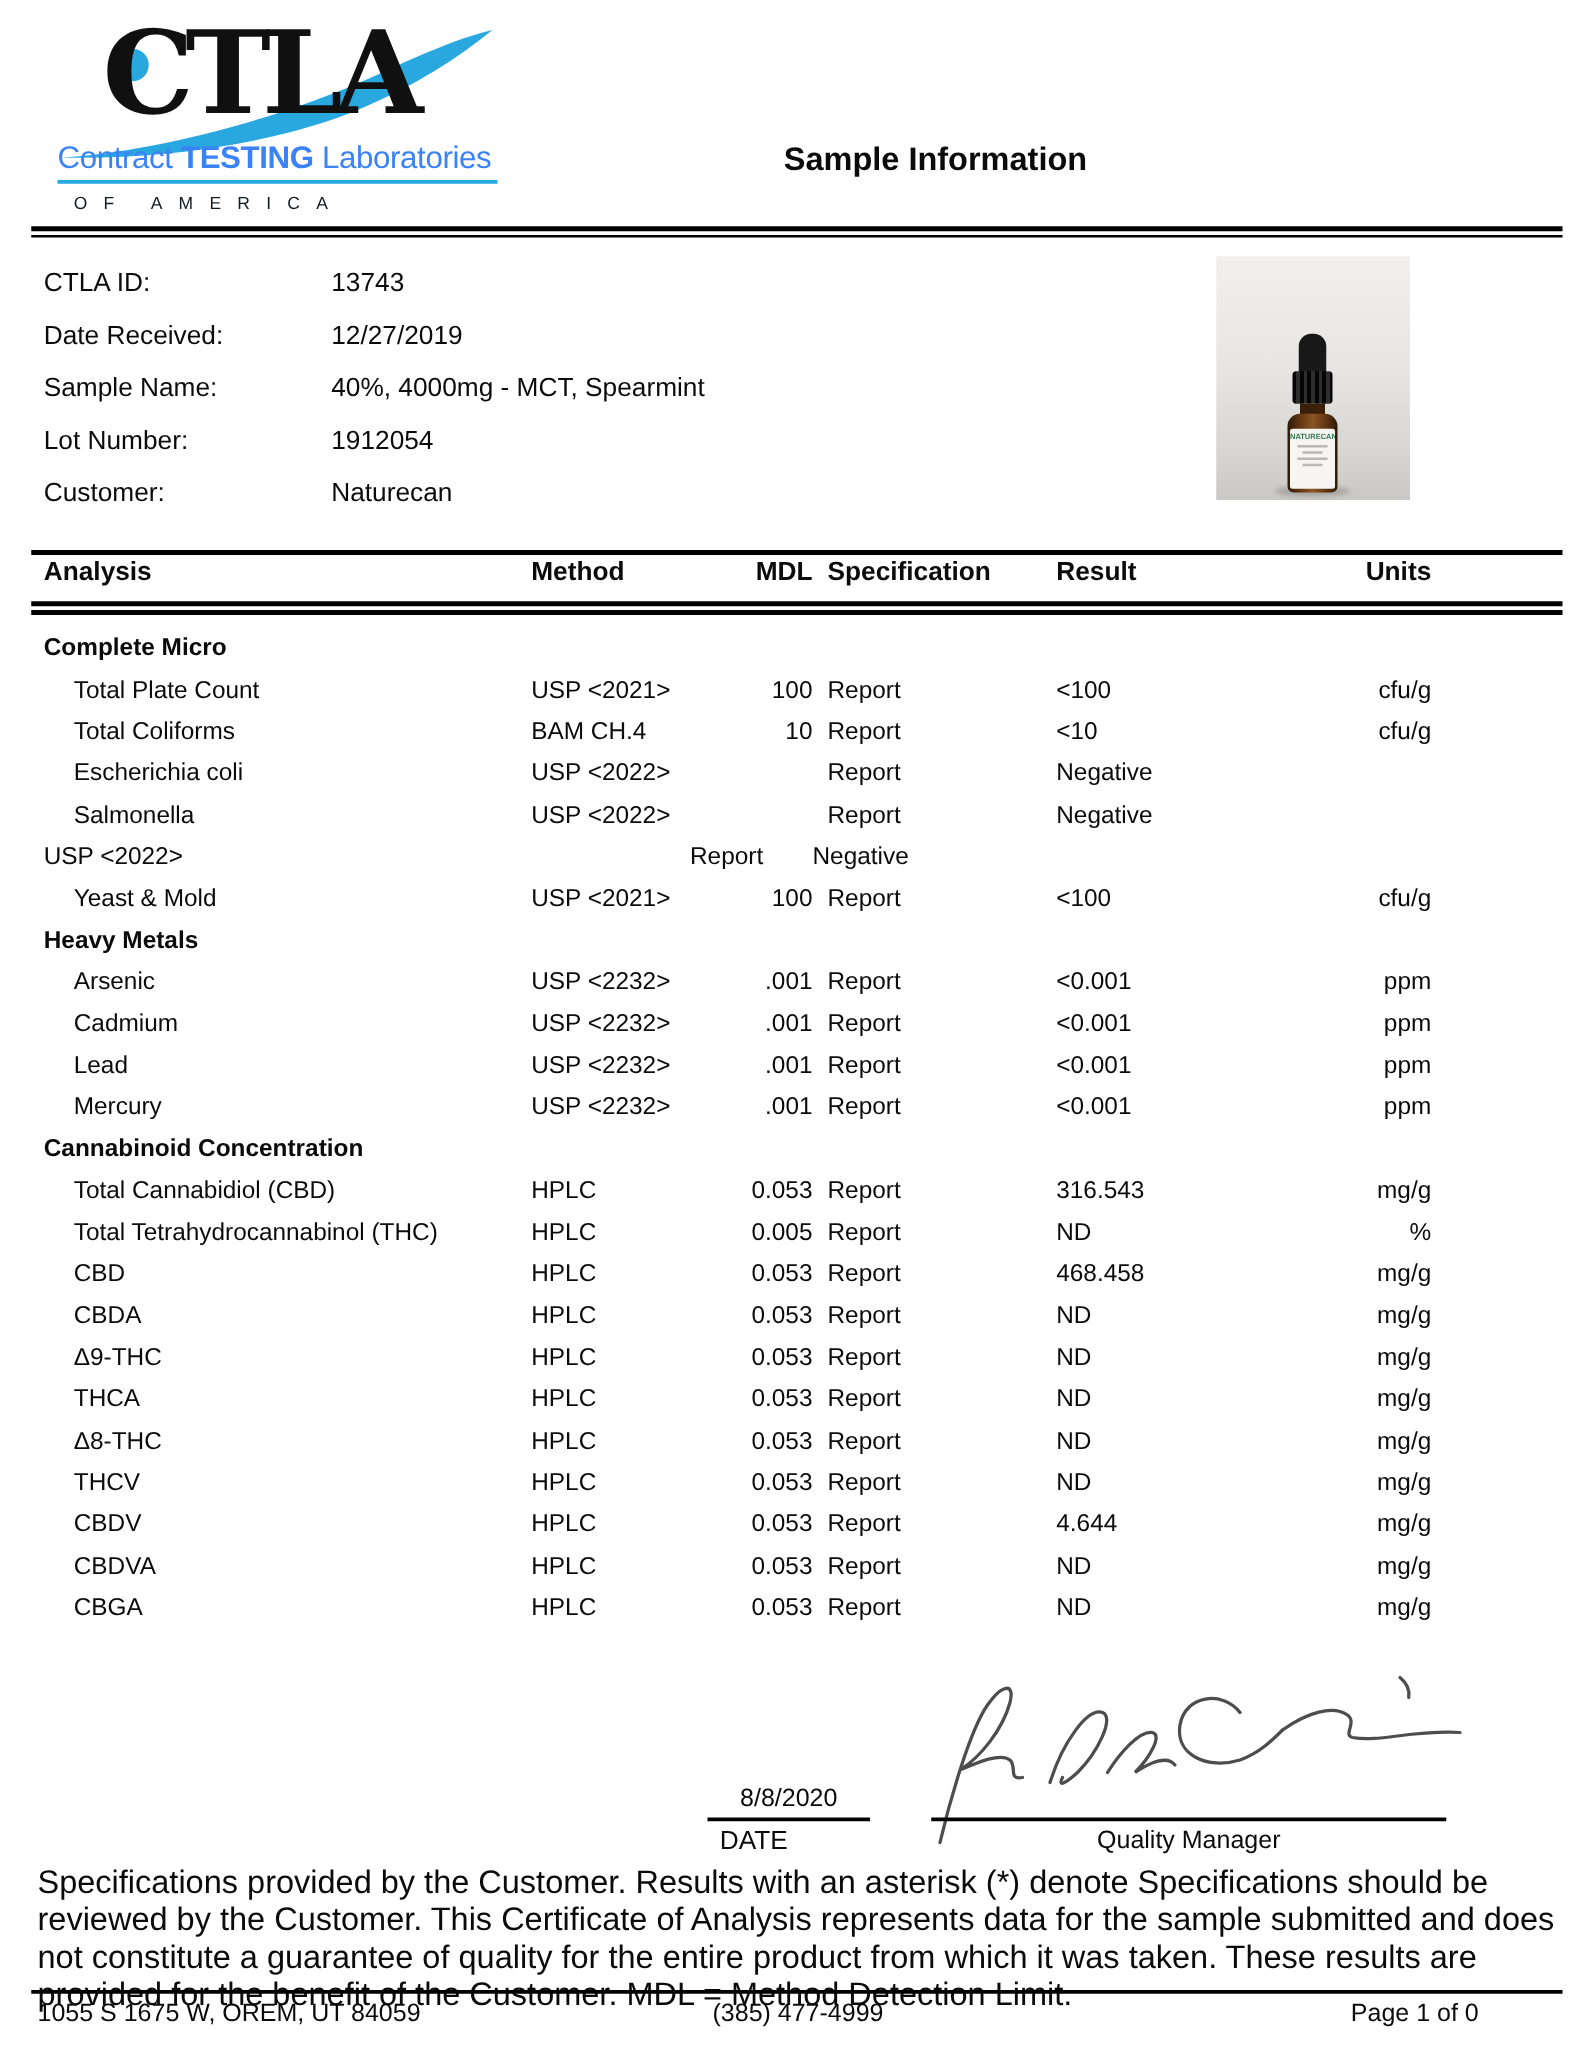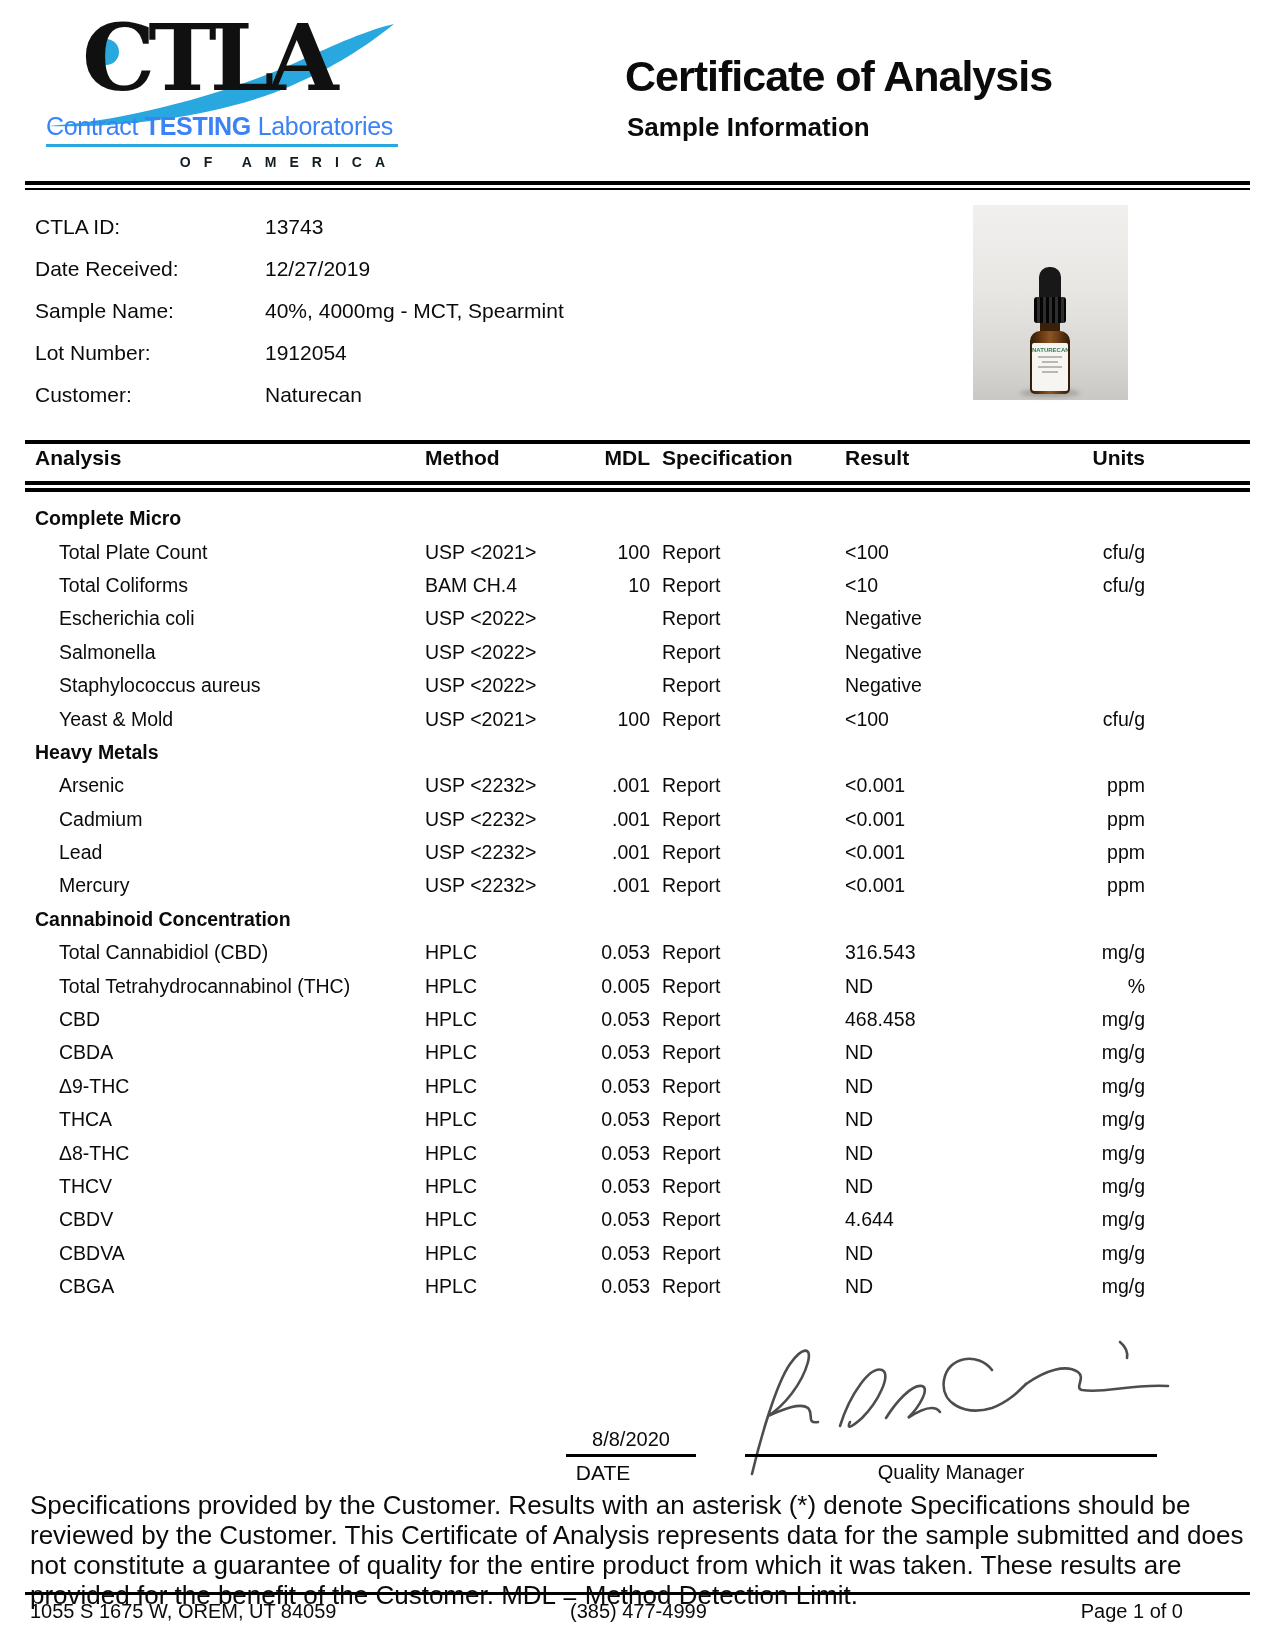--- a/index.html
+++ b/index.html
@@ -10,22 +10,22 @@
   
   .logo { position:absolute; left:42px; top:22px; width:360px; height:160px; }
   .logo-swoosh { position:absolute; left:0; top:0; width:360px; height:110px; }
   .logo-brand { position:absolute; left:40px; top:-18px; width:320px;
     font-family:"DejaVu Serif","Liberation Serif",serif; font-weight:bold;
     font-size:92px; letter-spacing:-7px; color:#101010; }
   .logo-line1 { position:absolute; left:4px; top:90px; width:352px; font-size:25px;
     letter-spacing:-0.3px; color:#3b82f6; white-space:nowrap; }
   .logo-line1 b { font-weight:bold; }
   .logo-rule { position:absolute; left:4px; top:122px; width:352px; height:3px; }
-  .logo-line2 { position:absolute; left:4px; top:132px; width:352px; text-align:right;
-    font-size:14px; font-weight:bold; letter-spacing:13px; color:#121c22; text-indent:13px; }
+  .logo-line2 { position:absolute; left:4px; top:132px; width:352px; text-align:left;
+    font-size:14px; font-weight:normal; letter-spacing:13px; color:#121c22; text-indent:13px; }
 
   
   .coa-title { position:absolute; left:625px; top:52px; font-size:43px; font-weight:bold; letter-spacing:-1px; }
   .coa-subtitle { position:absolute; left:627px; top:112px; font-size:26px; font-weight:bold; }
 
   
   .rule-top { position:absolute; left:25px; top:181px; width:1225px; height:9px;
     border-top:4px solid #000; border-bottom:2px solid #000; }
   .rule-table-top { position:absolute; left:25px; top:440px; width:1225px; height:4px; background:#000; }
   .rule-header-bottom { position:absolute; left:25px; top:481px; width:1225px; height:11px;
@@ -95,21 +95,20 @@
     <svg class="logo-swoosh" viewBox="0 0 360 110" preserveAspectRatio="none">
       <path d="M6,104 C80,100 185,72 255,40 C296,21 326,8 352,2 C322,26 292,45 251,63 C181,94 82,106 6,104 Z" fill="#29a8e0"></path>
       <circle cx="64" cy="30" r="13" fill="#29a8e0"></circle>
     </svg>
     <div class="logo-brand">CTLA</div>
     <div class="logo-line1"><span>Contract </span><b>TESTING</b><span> Laboratories</span></div>
     <div class="logo-rule" style="background:#29a8e0;"></div>
     <div class="logo-line2">OF AMERICA</div>
   </div>
 
-  <div class="coa-title">Certificate of Analysis</div>
   <div class="coa-subtitle">Sample Information</div>
 
   <div class="rule-top"></div>
 
   <div class="sample-info">
       <div class="si-row">
         <div class="si-label">CTLA ID:</div>
         <div class="si-value">13743</div>
       </div>
       <div class="si-row">
@@ -190,21 +189,20 @@
       </div>
       <div class="trow">
         <div class="c-analysis item italic">Salmonella</div>
         <div class="c-method">USP &lt;2022&gt;</div>
         <div class="c-mdl"></div>
         <div class="c-spec">Report</div>
         <div class="c-result">Negative</div>
         <div class="c-units"></div>
       </div>
       <div class="trow">
-        <div class="c-analysis item italic">Staphylococcus aureus</div>
         <div class="c-method">USP &lt;2022&gt;</div>
         <div class="c-mdl"></div>
         <div class="c-spec">Report</div>
         <div class="c-result">Negative</div>
         <div class="c-units"></div>
       </div>
       <div class="trow">
         <div class="c-analysis item">Yeast &amp; Mold</div>
         <div class="c-method">USP &lt;2021&gt;</div>
         <div class="c-mdl">100</div>

